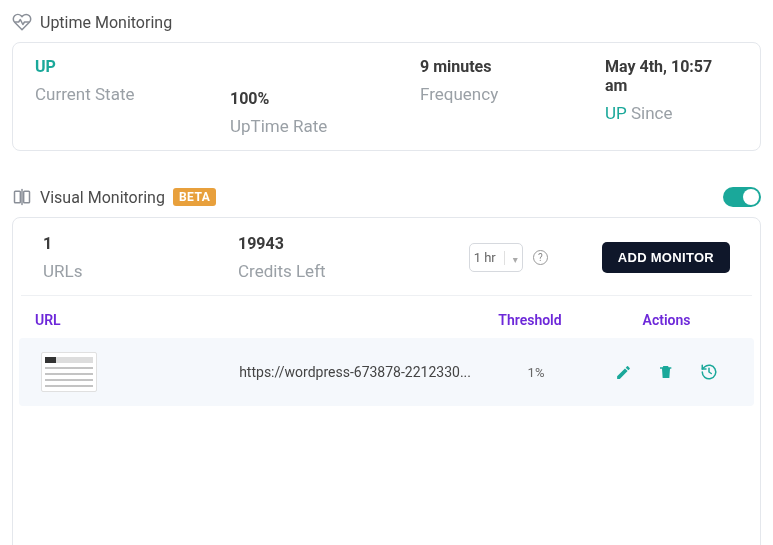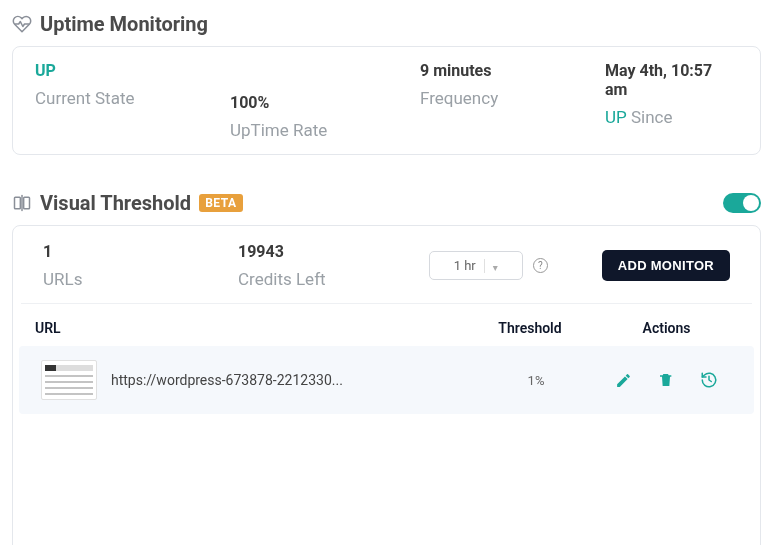--- a/index.html
+++ b/index.html
@@ -12,22 +12,22 @@
     color: #555;
     font-size: 14px;
   }
   .section-header {
     display: flex;
     align-items: center;
     gap: 8px;
     margin-bottom: 10px;
   }
   .section-header .title {
-    font-size: 20px;
-    font-weight: 700;
+    font-size: 16px;
+    font-weight: 400;
     color: #4b4b4b;
   }
   .section-header svg { flex-shrink: 0; }
   .beta-badge {
     background: #e8a03c;
     color: #fff;
     font-size: 12px;
     font-weight: 700;
     padding: 2px 6px;
     border-radius: 3px;
@@ -101,21 +101,21 @@
   .visual-top .stat:nth-child(2){ width:190px; }
   .right-controls {
     margin-left: auto;
     display: flex;
     align-items: center;
     gap: 10px;
   }
   .select-box {
     border: 1px solid #d6d9de;
     border-radius: 5px;
-    padding: 6px 24px;
+    padding: 6px 4px;
     display: flex;
     align-items: flex-end;
     gap: 8px;
     font-size: 13px;
     color: #666;
     cursor: pointer;
     background:#fff;
   }
   .select-box .divider {
     width: 1px; height: 14px; background: #e0e0e0;
@@ -141,37 +141,38 @@
     font-weight: 700;
     letter-spacing: 0.3px;
     cursor: pointer;
     margin-left: 44px;
   }
   .table-head {
     display: flex;
     padding: 16px 22px 10px 22px;
     font-size: 14px;
     font-weight: 600;
-    color: #0f172a;
+    color: #6d28d9;
   }
   .col-url { flex: 0 0 430px; }
   .col-thresh { flex: 0 0 130px; text-align: center; }
   .col-actions { flex: 1; text-align: center; }
   .table-row {
     display: flex;
     align-items: center;
     background: #f5f8fc;
     padding: 14px 22px;
     margin: 0 6px;
     border-radius: 4px;
   }
   .table-row .col-url {
     display: flex;
     align-items: center;
     gap: 14px;
+    justify-content: space-between;
   }
   .thumb {
     width: 56px;
     height: 40px;
     background: #fff;
     border: 1px solid #e0e0e0;
     border-radius: 2px;
     position: relative;
     overflow: hidden;
   }
@@ -237,21 +238,21 @@
 </div>
 
 <div class="gap-sections"></div>
 
 <div class="section-header">
   <svg width="20" height="20" viewBox="0 0 24 24" fill="none" stroke="#8a8f98" stroke-width="1.8" stroke-linecap="round" stroke-linejoin="round">
     <rect x="3" y="5" width="7" height="14" rx="1"></rect>
     <rect x="14" y="5" width="7" height="14" rx="1"></rect>
     <line x1="12" y1="3" x2="12" y2="21"></line>
   </svg>
-  <span class="title">Visual Threshold</span>
+  <span class="title">Visual Monitoring</span>
   <span class="beta-badge">BETA</span>
   <span class="spacer"></span>
   <div class="toggle"></div>
 </div>
 
 <div class="visual-panel">
   <div class="visual-top">
     <div class="stat">
       <span class="value">1</span>
       <span class="label">URLs</span>

